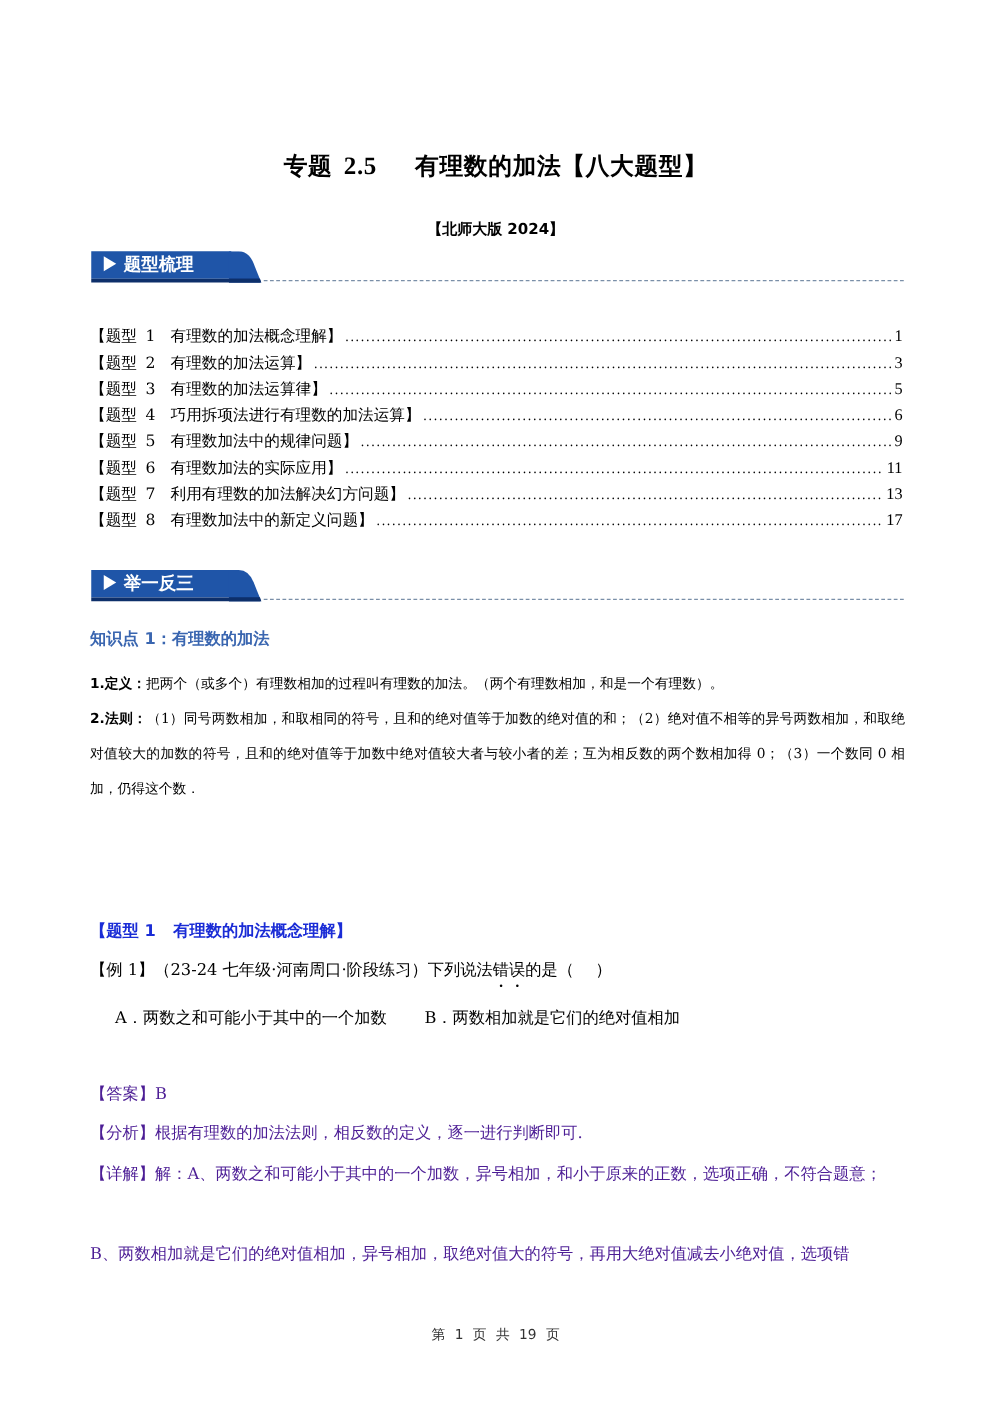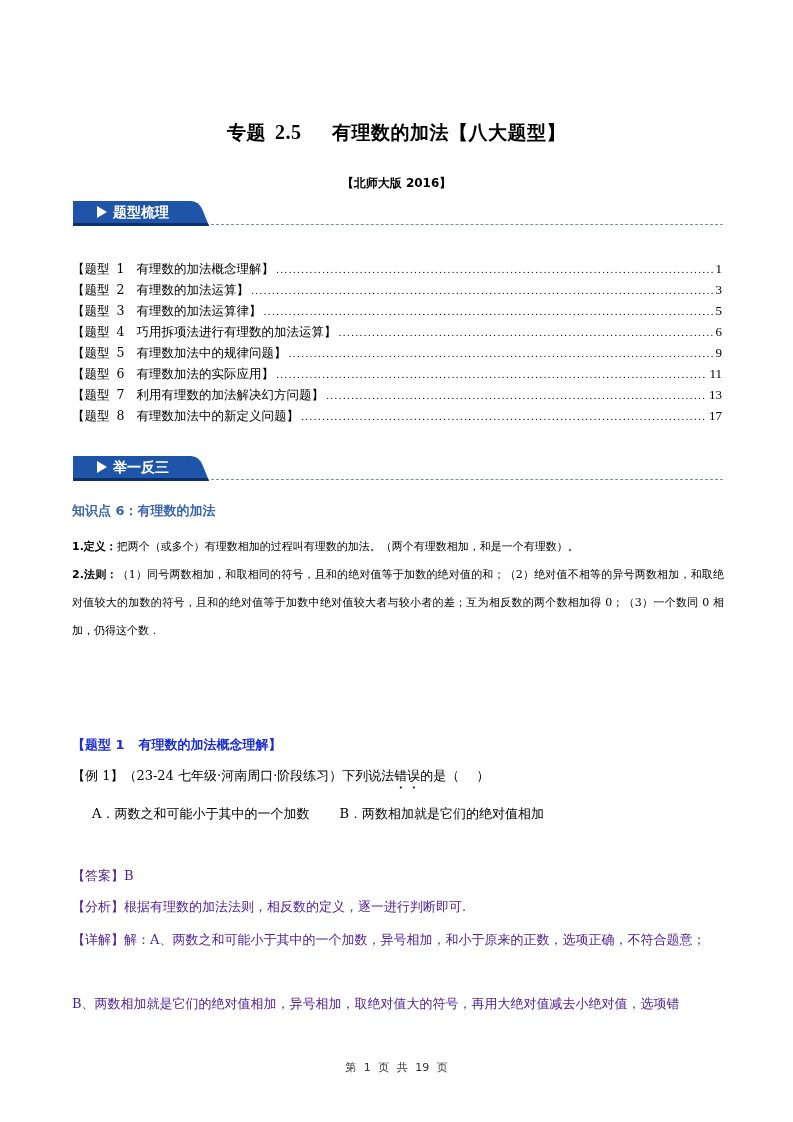--- a/index.html
+++ b/index.html
@@ -55,21 +55,21 @@
       position: absolute;
       left: 0; top: 0;
       width: 112px;
       height: 22px;
       background: #1f55a8;
       color: #fff;
       font-family: "DejaVu Sans", "Liberation Sans", sans-serif;
       font-weight: bold;
       font-size: 14px;
       line-height: 22px;
-      padding-left: 24px;
+      padding-left: 10px;
       box-sizing: border-box;
     }
     .banner .tab-curve {
       position: absolute;
       left: 110px; top: 0;
       width: 28px; height: 26px;
     }
     .banner .tab-shadow {
       position: absolute;
       left: 0; top: 22px;
@@ -198,21 +198,21 @@
 
 <div class="page">
 
   <div class="title">
     <span>专题</span>
     <span class="num">2.5</span>
     &nbsp;&nbsp;
     <span>有理数的加法【八大题型】</span>
   </div>
 
-  <div class="subtitle">【北师大版 2016】</div>
+  <div class="subtitle">【北师大版 2024】</div>
 
   <div class="banner" style="top:201px;">
     <div class="tab">
       <span class="arrow"></span><span>题型梳理</span>
     </div>
     <svg class="tab-curve" viewBox="0 0 28 26">
       <path d="M0 0 L8 0 Q16 0 20 10 L26 25 L0 25 Z" fill="#1f55a8"></path>
       <path d="M0 22 L25 22 L26 25 L0 25 Z" fill="#0d2f6a"></path>
     </svg>
     <div class="tab-shadow"></div>
@@ -267,21 +267,21 @@
       <span class="arrow"></span><span>举一反三</span>
     </div>
     <svg class="tab-curve" viewBox="0 0 28 26">
       <path d="M0 0 L8 0 Q16 0 20 10 L26 25 L0 25 Z" fill="#1f55a8"></path>
       <path d="M0 22 L25 22 L26 25 L0 25 Z" fill="#0d2f6a"></path>
     </svg>
     <div class="tab-shadow"></div>
     <div class="dash"></div>
   </div>
 
-  <div class="kp-title">知识点 6：有理数的加法</div>
+  <div class="kp-title">知识点 1：有理数的加法</div>
 
   <div class="para" style="top:533px;">
     <b>1.定义：</b><span>把两个（或多个）有理数相加的过程叫有理数的加法。（两个有理数相加，和是一个有理数）。</span>
   </div>
 
   <div class="para" style="top:561px;">
     <b>2.法则：</b><span>（1）同号两数相加，和取相同的符号，且和的绝对值等于加数的绝对值的和；（2）绝对值不相等的异号两数相加，和取绝对值较大的加数的符号，且和的绝对值等于加数中绝对值较大者与较小者的差；互为相反数的两个数相加得 0；（3）一个数同 0 相加，仍得这个数．</span>
   </div>
 
 

